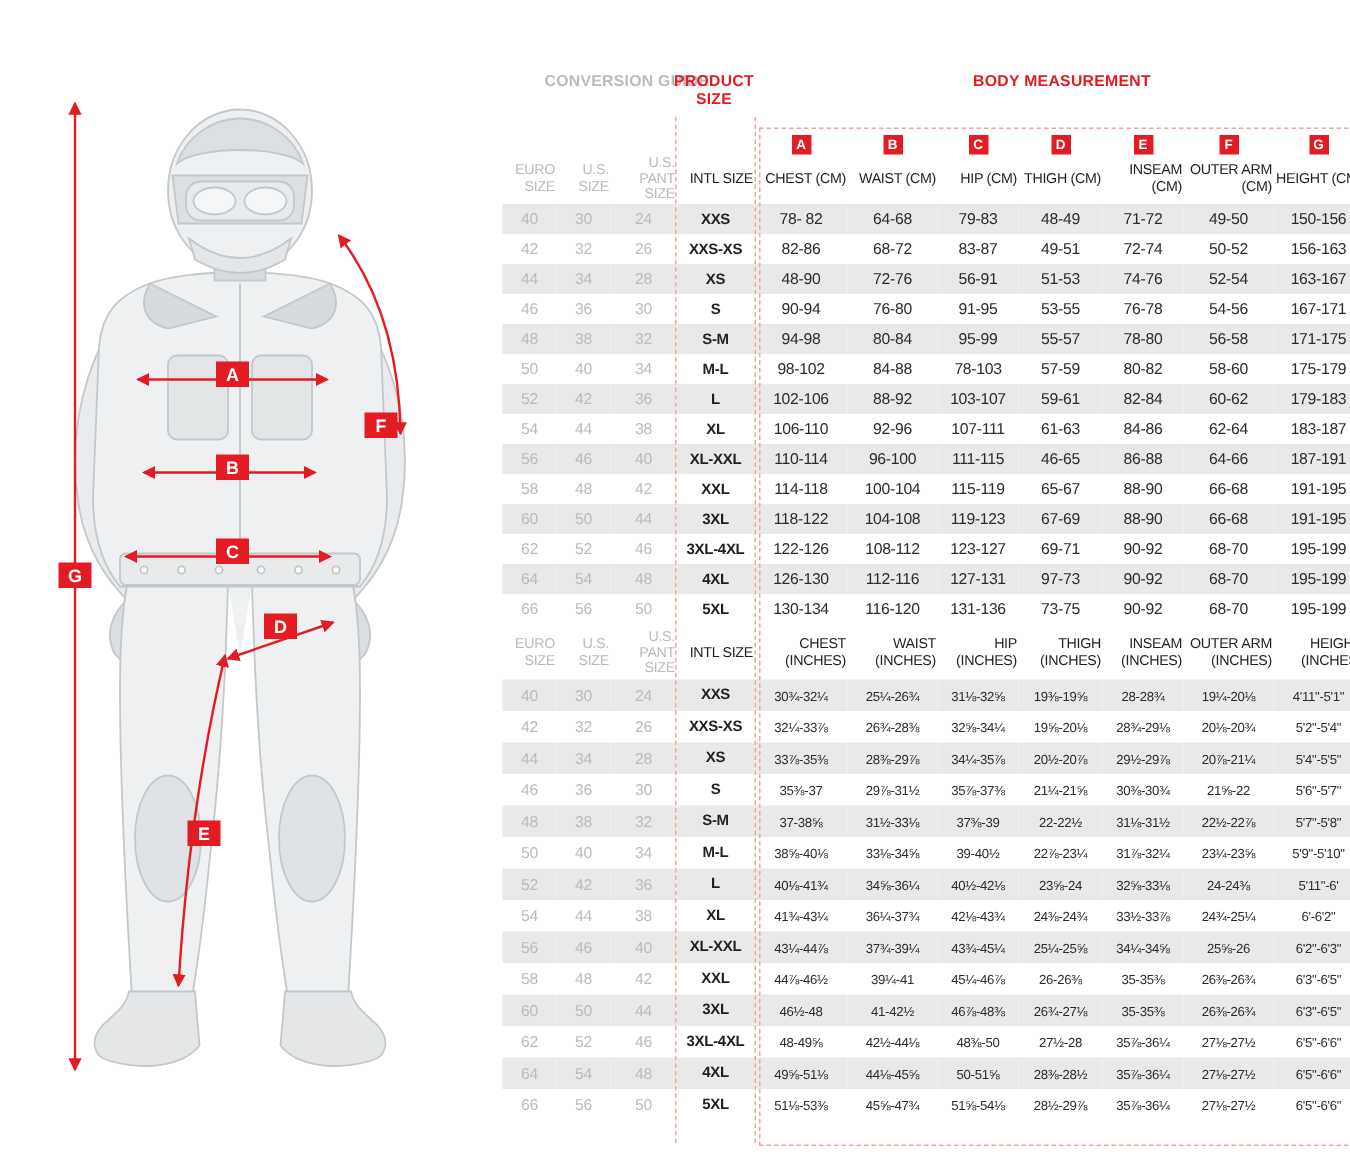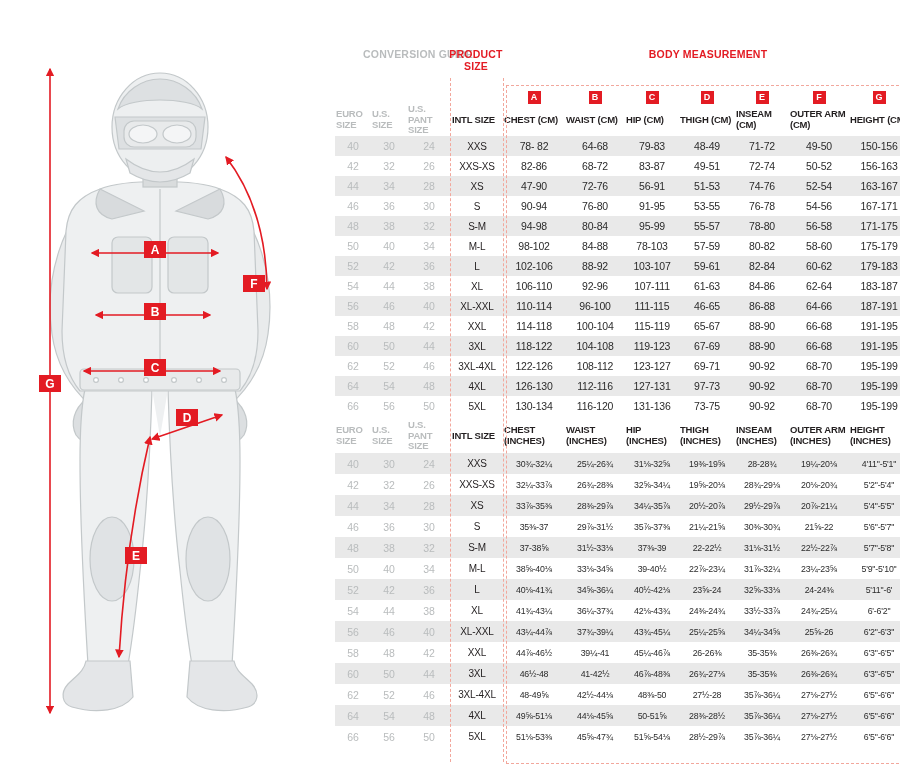--- a/index.html
+++ b/index.html
@@ -19,30 +19,30 @@
   .dash-body{position:absolute;left:171px;top:37px;width:401px;height:677px;
     border:1px dashed #f2a79c;pointer-events:none;}
   table{border-collapse:collapse;table-layout:fixed;width:574px;}
   col.c0{width:36px}col.c1{width:36px}col.c2{width:44px}col.c3{width:52px}
   col.c4{width:62px}col.c5{width:60px}col.c6{width:54px}col.c7{width:56px}
   col.c8{width:54px}col.c9{width:60px}col.c10{width:60px}
   .cm-table{margin-top:8px;}
   tr.badges th{height:15px;padding:0;text-align:center;vertical-align:middle;}
   .badge{display:inline-block;width:13px;height:13px;background:#e31b23;color:#fff;
          font-size:9px;font-weight:bold;line-height:13px;text-align:center;}
-  tr.heads th{height:32px;padding:0 1px;text-align:left;vertical-align:middle;
-              font-size:9.5px;font-weight:bold;line-height:1.12;color:#231f20;letter-spacing:-.2px;}
+  tr.heads th{height:32px;padding:0 1px;text-align:right;vertical-align:middle;
+              font-size:9.5px;font-weight:normal;line-height:1.12;color:#231f20;letter-spacing:-.2px;}
   tr.heads th.gray{color:#b9bcbd;}
   .cm-table td{height:20px;}
   .inch-table{margin-top:3px;}
   .inch-table tr.heads th{height:34px;}
   .inch-table td{height:21px;}
   td{padding:0 1px;text-align:center;vertical-align:middle;font-size:10.5px;color:#2b2b2b;letter-spacing:-.2px;white-space:nowrap;}
   td.gray{color:#b9bcbd;}
-  td.intl{font-weight:normal;font-size:10px;color:#231f20;}
+  td.intl{font-weight:bold;font-size:10px;color:#231f20;}
   .inch-table td{font-size:8.8px;}
   .inch-table td.gray{font-size:10.5px;}
   .inch-table td.intl{font-size:10px;}
   tr.stripe td{background:#e9e9e9;}
 </style>
 </head>
 <body>
 
 <div class="canvas">
 
@@ -200,21 +200,21 @@
             <td class="">49-51</td>
             <td class="">72-74</td>
             <td class="">50-52</td>
             <td class="">156-163</td>
           </tr>
           <tr class="stripe">
             <td class="gray">44</td>
             <td class="gray">34</td>
             <td class="gray">28</td>
             <td class="intl">XS</td>
-            <td class="">47-90</td>
+            <td class="">48-90</td>
             <td class="">72-76</td>
             <td class="">56-91</td>
             <td class="">51-53</td>
             <td class="">74-76</td>
             <td class="">52-54</td>
             <td class="">163-167</td>
           </tr>
           <tr>
             <td class="gray">46</td>
             <td class="gray">36</td>

